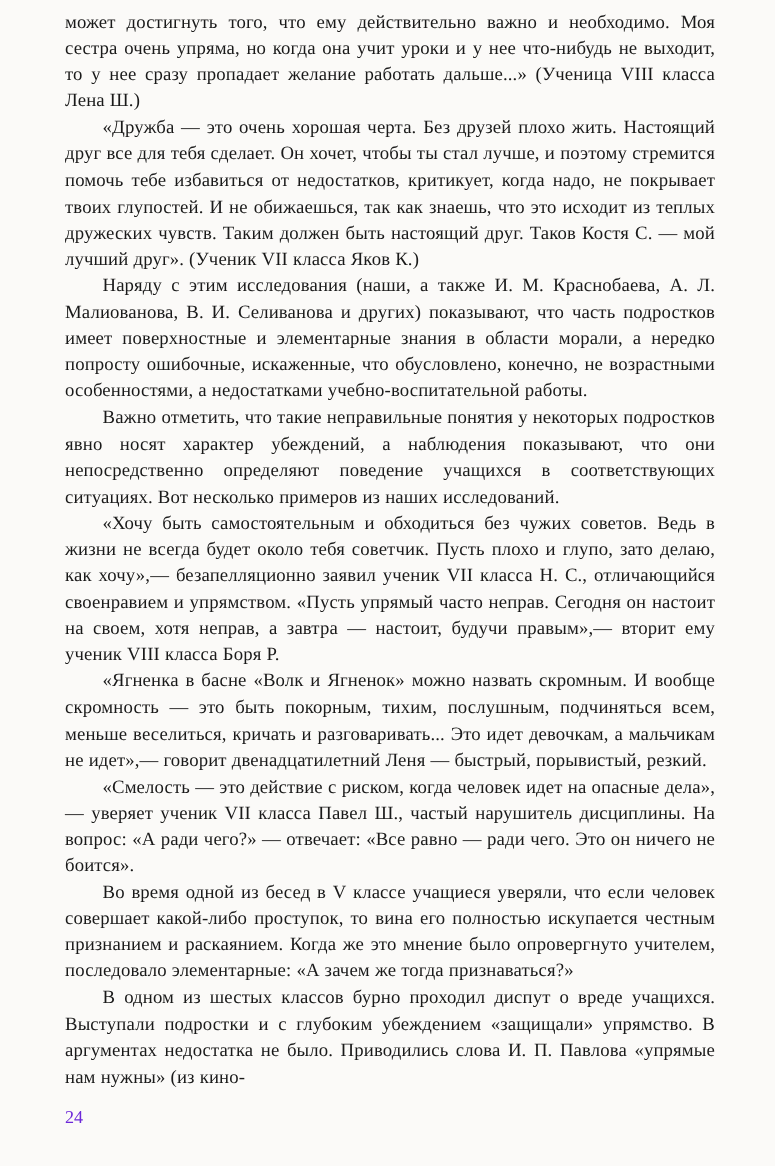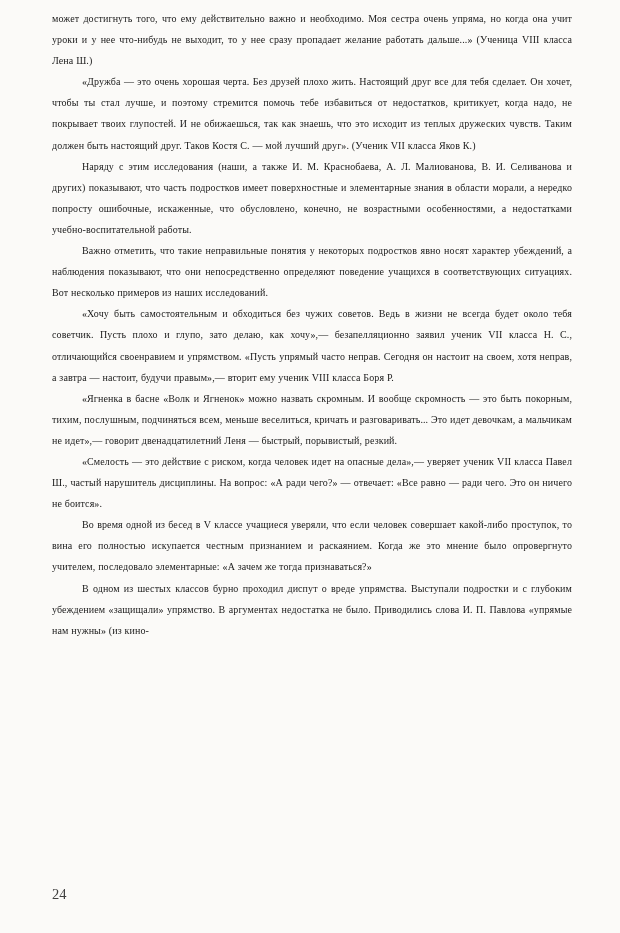--- a/index.html
+++ b/index.html
@@ -24,53 +24,53 @@
     overflow: hidden;
   }
   .textblock {
     position: absolute;
     left: 52px;
     top: 8px;
     width: 520px;
   }
   p {
     margin: 0 0 0 0;
-    font-size: 10px;
+    font-size: 15px;
     line-height: 21.1px;
     text-align: justify;
     text-justify: inter-word;
     letter-spacing: 0.1px;
     hyphens: manual;
     word-spacing: 0.2px;
   }
   p.indent {
     text-indent: 30px;
   }
   .page-number {
     position: absolute;
     left: 52px;
     top: 886px;
     font-size: 14.5px;
     line-height: 16px;
     font-family: "Liberation Serif", serif;
-    color: #404040;
+    color: #6d28d9;
   }
 </style>
 </head>
 <body>
 
 <div class="page">
 
   <div class="textblock">
     <p>может достигнуть того, что ему действительно важно и необходимо. Моя сестра очень упряма, но когда она учит уроки и у нее что-нибудь не выходит, то у нее сразу пропадает желание работать дальше...» (Ученица VIII класса Лена Ш.)</p>
     <p class="indent">«Дружба — это очень хорошая черта. Без друзей плохо жить. Настоящий друг все для тебя сделает. Он хочет, чтобы ты стал лучше, и поэтому стремится помочь тебе избавиться от недостатков, критикует, когда надо, не покрывает твоих глупостей. И не обижаешься, так как знаешь, что это исходит из теплых дружеских чувств. Таким должен быть настоящий друг. Таков Костя С. — мой лучший друг». (Ученик VII класса Яков К.)</p>
     <p class="indent">Наряду с этим исследования (наши, а также И. М. Краснобаева, А. Л. Малиованова, В. И. Селиванова и других) показывают, что часть подростков имеет поверхностные и элементарные знания в области морали, а нередко попросту ошибочные, искаженные, что обусловлено, конечно, не возрастными особенностями, а недостатками учебно-воспитательной работы.</p>
     <p class="indent">Важно отметить, что такие неправильные понятия у некоторых подростков явно носят характер убеждений, а наблюдения показывают, что они непосредственно определяют поведение учащихся в соответствующих ситуациях. Вот несколько примеров из наших исследований.</p>
     <p class="indent">«Хочу быть самостоятельным и обходиться без чужих советов. Ведь в жизни не всегда будет около тебя советчик. Пусть плохо и глупо, зато делаю, как хочу»,— безапелляционно заявил ученик VII класса Н. С., отличающийся своенравием и упрямством. «Пусть упрямый часто неправ. Сегодня он настоит на своем, хотя неправ, а завтра — настоит, будучи правым»,— вторит ему ученик VIII класса Боря Р.</p>
     <p class="indent">«Ягненка в басне «Волк и Ягненок» можно назвать скромным. И вообще скромность — это быть покорным, тихим, послушным, подчиняться всем, меньше веселиться, кричать и разговаривать... Это идет девочкам, а мальчикам не идет»,— говорит двенадцатилетний Леня — быстрый, порывистый, резкий.</p>
     <p class="indent">«Смелость — это действие с риском, когда человек идет на опасные дела»,— уверяет ученик VII класса Павел Ш., частый нарушитель дисциплины. На вопрос: «А ради чего?» — отвечает: «Все равно — ради чего. Это он ничего не боится».</p>
     <p class="indent">Во время одной из бесед в V классе учащиеся уверяли, что если человек совершает какой-либо проступок, то вина его полностью искупается честным признанием и раскаянием. Когда же это мнение было опровергнуто учителем, последовало элементарные: «А зачем же тогда признаваться?»</p>
-    <p class="indent">В одном из шестых классов бурно проходил диспут о вреде упрямства. Выступали подростки и с глубоким убеждением «защищали» упрямство. В аргументах недостатка не было. Приводились слова И. П. Павлова «упрямые нам нужны» (из кино-</p>
+    <p class="indent">В одном из шестых классов бурно проходил диспут о вреде учащихся. Выступали подростки и с глубоким убеждением «защищали» упрямство. В аргументах недостатка не было. Приводились слова И. П. Павлова «упрямые нам нужны» (из кино-</p>
   </div>
 
   <div class="page-number">24</div>
 
 </div>
 
 </body></html>

